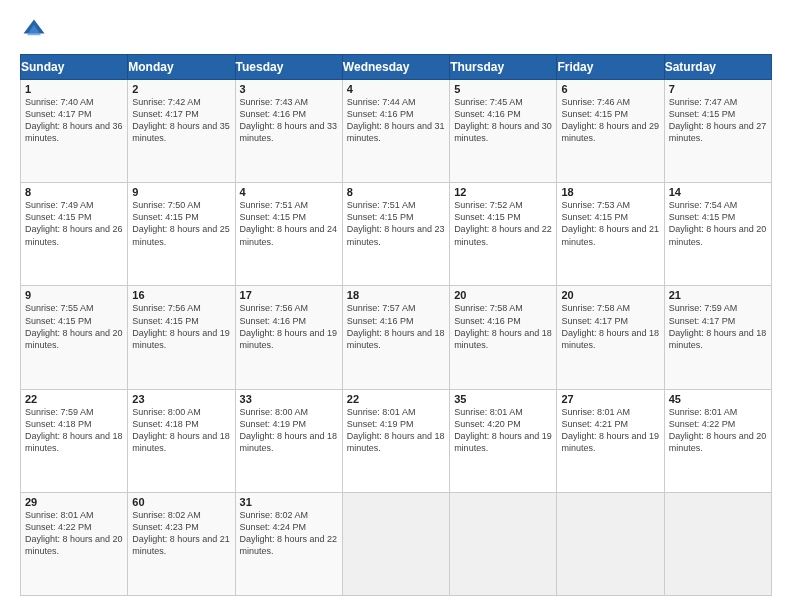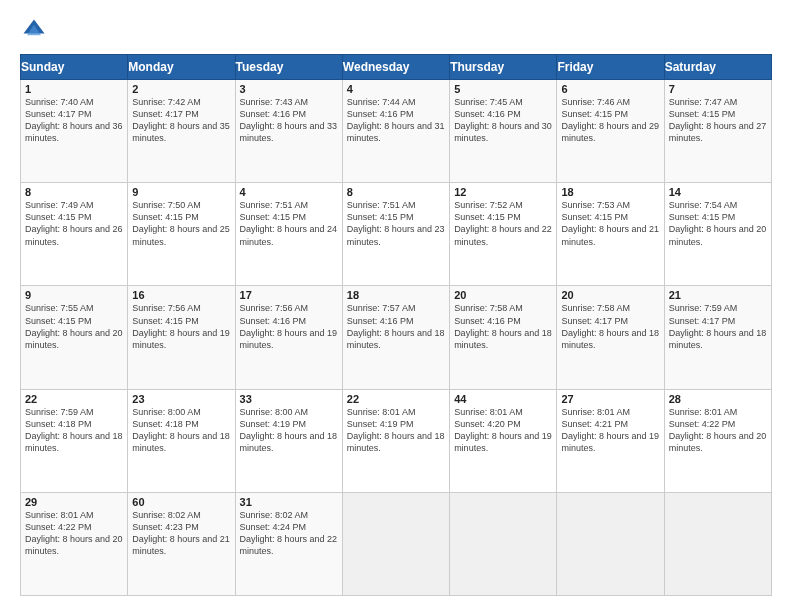--- a/index.html
+++ b/index.html
@@ -283,33 +283,33 @@
             Sunrise: 8:00 AM<br>Sunset: 4:19 PM<br>Daylight: 8 hours and 18 minutes.
           </div>
         </td>
           <td>
           <span class="day-num">22</span>
           <div class="day-info">
             Sunrise: 8:01 AM<br>Sunset: 4:19 PM<br>Daylight: 8 hours and 18 minutes.
           </div>
         </td>
           <td>
-          <span class="day-num">44</span>
+          <span class="day-num">35</span>
           <div class="day-info">
             Sunrise: 8:01 AM<br>Sunset: 4:20 PM<br>Daylight: 8 hours and 19 minutes.
           </div>
         </td>
           <td>
           <span class="day-num">27</span>
           <div class="day-info">
             Sunrise: 8:01 AM<br>Sunset: 4:21 PM<br>Daylight: 8 hours and 19 minutes.
           </div>
         </td>
           <td>
-          <span class="day-num">28</span>
+          <span class="day-num">45</span>
           <div class="day-info">
             Sunrise: 8:01 AM<br>Sunset: 4:22 PM<br>Daylight: 8 hours and 20 minutes.
           </div>
         </td>
         </tr>
         <tr>
           <td>
           <span class="day-num">29</span>
           <div class="day-info">
             Sunrise: 8:01 AM<br>Sunset: 4:22 PM<br>Daylight: 8 hours and 20 minutes.

